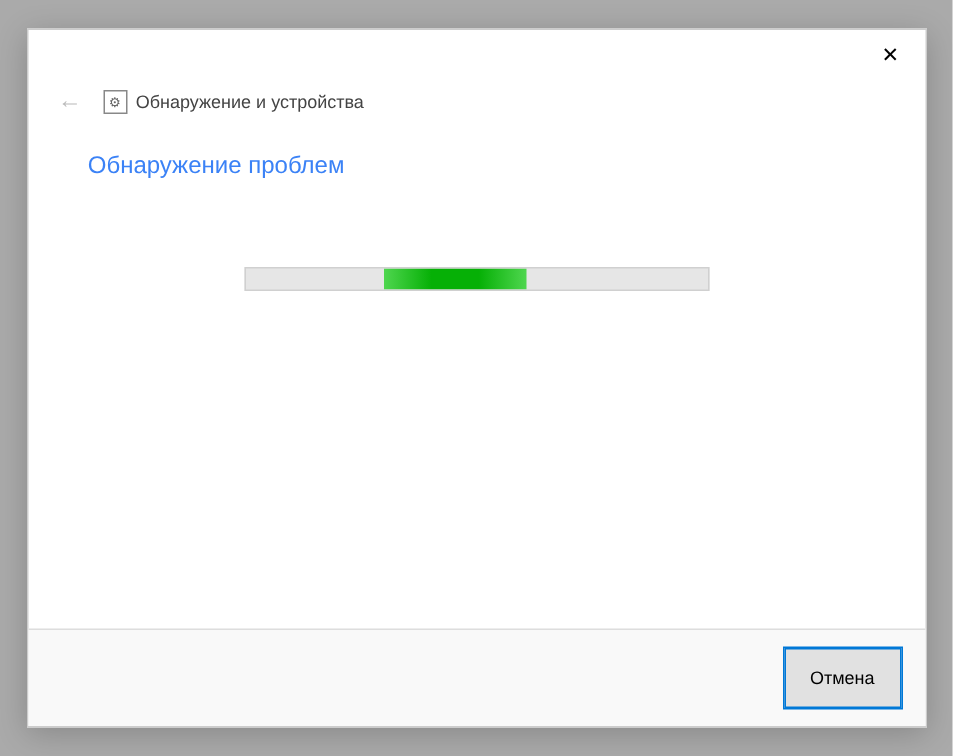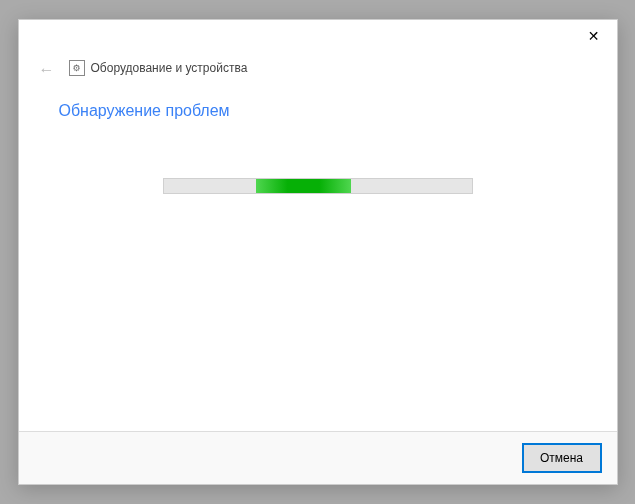--- a/index.html
+++ b/index.html
@@ -105,21 +105,21 @@
     }
     .footer {
       border-top: 1px solid #ddd;
       padding: 12px 16px;
       display: flex;
       justify-content: flex-end;
       background: #f9f9f9;
     }
     .btn {
       min-width: 78px;
-      height: 28px;
+      height: 40px;
       font-size: 12px;
       background: #e1e1e1;
       border: 1px solid #0078d7;
       outline: 1px solid #0078d7;
       cursor: pointer;
       font-family: inherit;
       padding: 0 10px;
     }
   </style>
 </head>
@@ -132,21 +132,21 @@
       <span>✕</span>
     </div>
   </div>
 
   <div class="breadcrumb-row">
     <div class="back-arrow">
       <span>←</span>
     </div>
     <div class="breadcrumb-text">
       <span class="breadcrumb-icon">⚙</span>
-      <span>Оборудование и устройства</span>
+      <span>Обнаружение и устройства</span>
     </div>
   </div>
 
   <div class="content">
     <h1 class="heading">Обнаружение проблем</h1>
     <div class="progress-wrap">
       <div class="progress-bar">
         <div class="progress-fill"></div>
       </div>
     </div>

